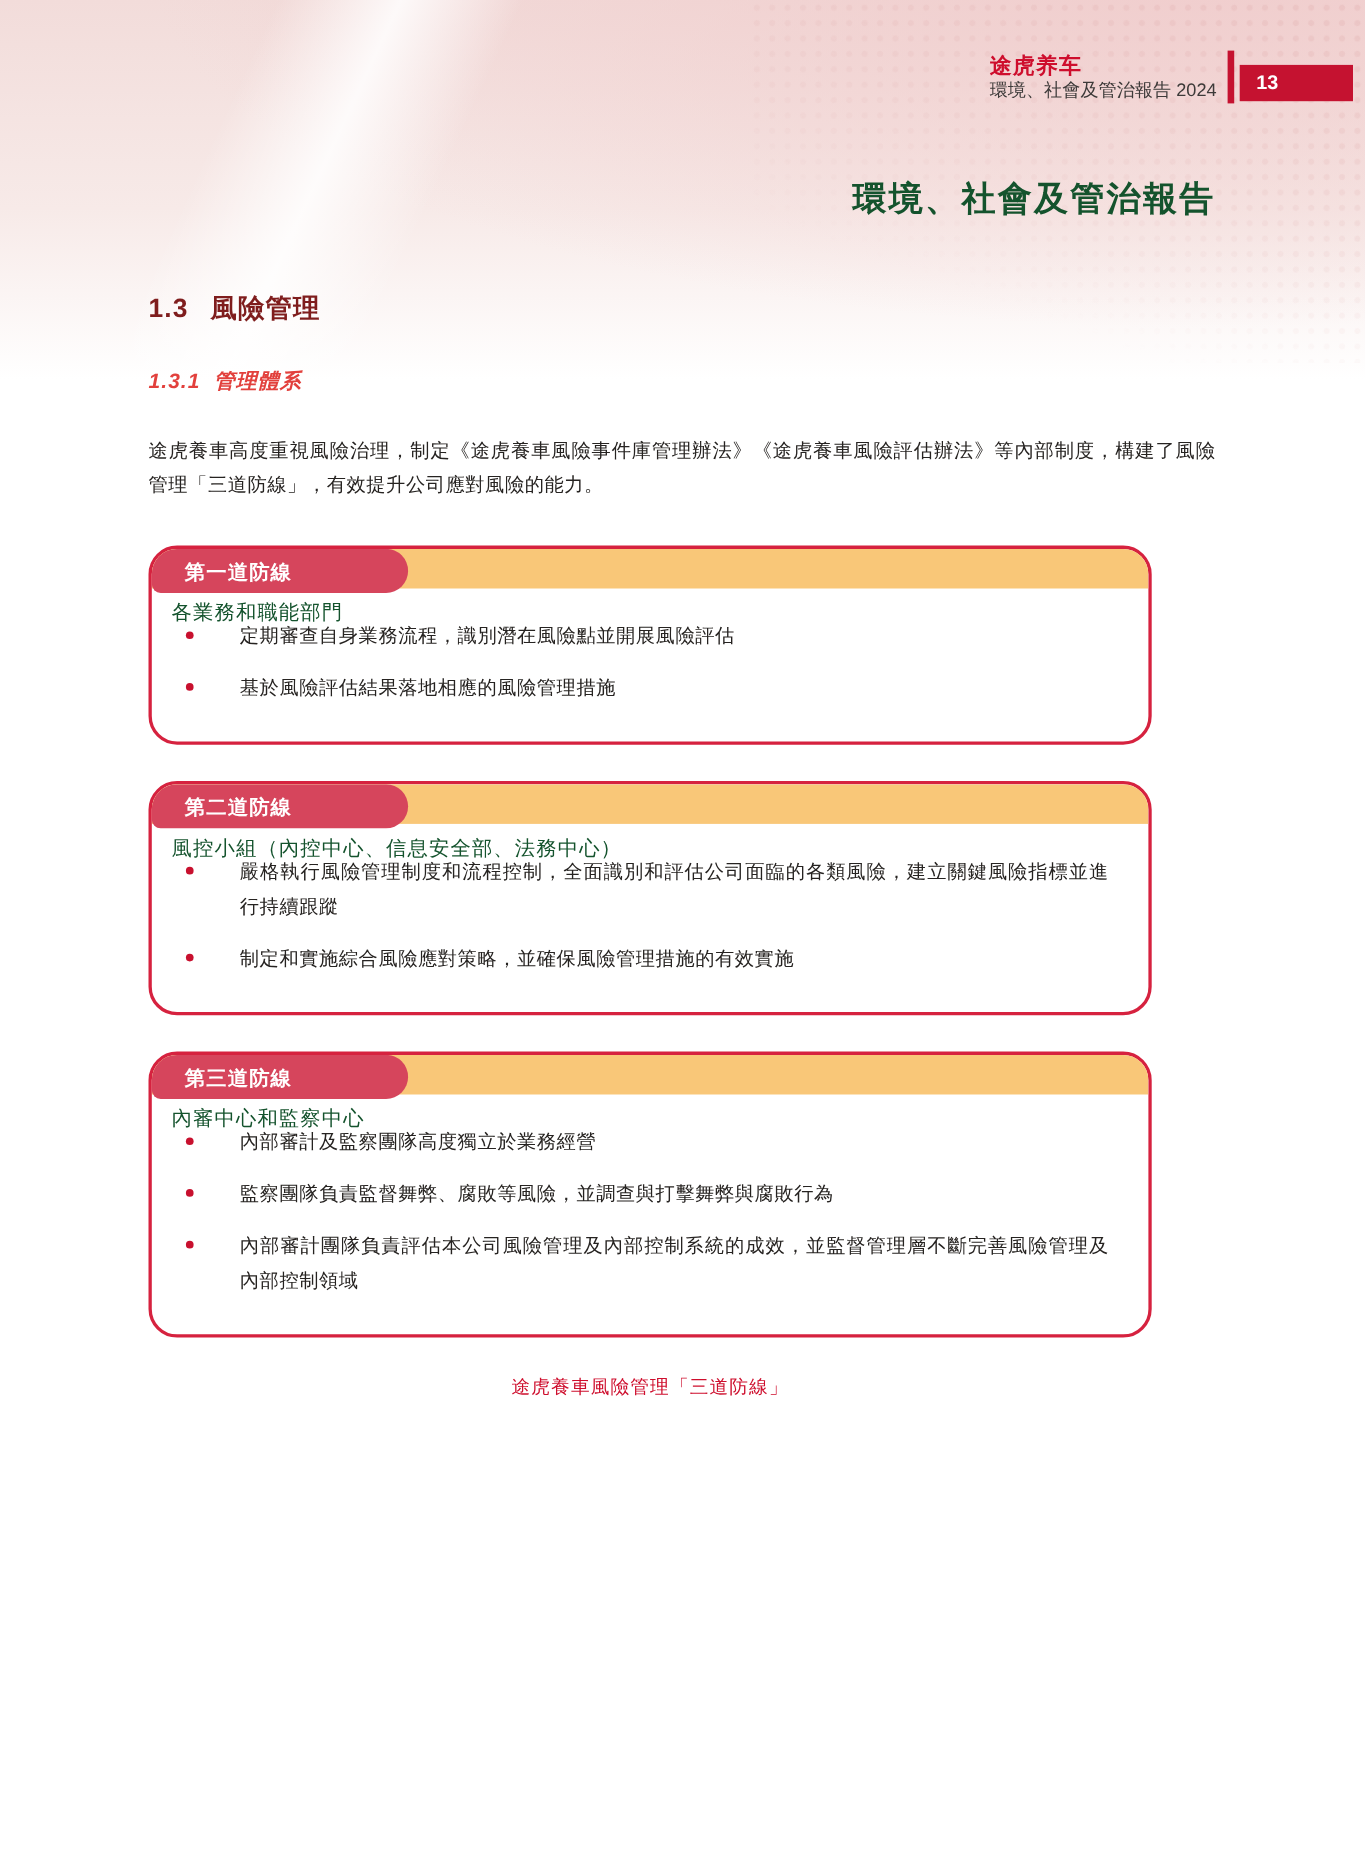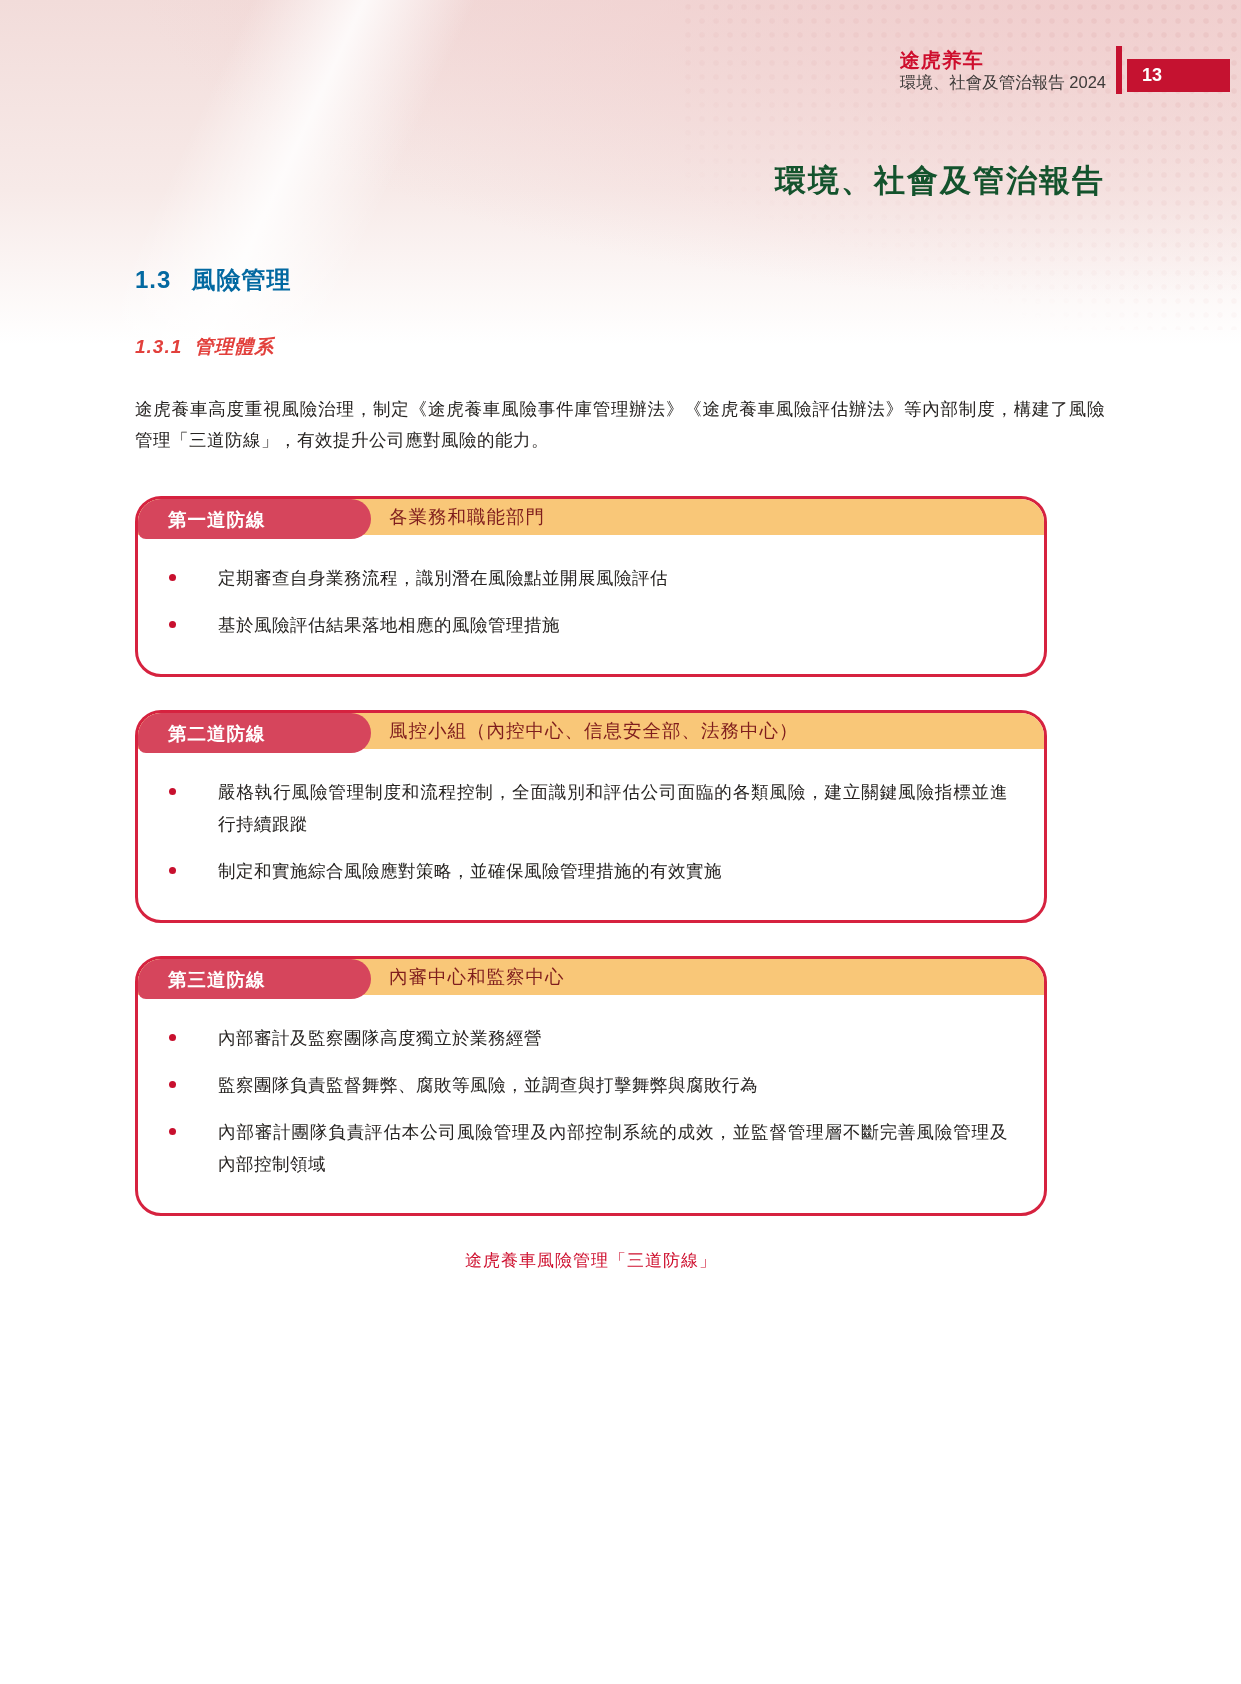--- a/index.html
+++ b/index.html
@@ -42,25 +42,25 @@
   .section-title .num { margin-right:20px; }
 
   .para { font-size:17.5px; line-height:31px; color:#262321; text-align:justify;
     letter-spacing:0.5px; margin-bottom:40px; }
 
   .subsection-title { font-size:19px; font-style:italic; margin-bottom:34px; letter-spacing:1px; }
   .subsection-title .num { margin-right:12px; }
 
   
   .box { width:912px; border-radius:26px; background:#fff; margin-bottom:33px; overflow:hidden; }
-  .box-header { display:flex; align-items:flex-start; height:36px; position:relative; }
+  .box-header { display:flex; align-items:flex-start; height:36px; position:relative;flex-direction:column; }
   .box-pill { width:233px; height:40px; border-radius:0 20px 20px 8px; color:#ffffff;
     font-size:18.5px; font-weight:bold; display:flex; align-items:center; padding-left:30px;
     flex:0 0 auto; letter-spacing:1px; }
-  .box-owner { margin-left:18px; font-size:18.5px; color:#7f1d1d; line-height:36px; letter-spacing:1px; }
+  .box-owner { margin-left:18px; font-size:18.5px; color:#14532d; line-height:36px; letter-spacing:1px; }
   .box-body { padding:12px 0 18px 0; list-style:none; }
   .box-body li { position:relative; padding-left:80px; padding-right:36px; margin:15px 0;
     font-size:17.5px; line-height:32px; color:#262321; text-align:justify; letter-spacing:0.5px; }
   .box-body li::before { content:''; position:absolute; left:31px; top:12px;
     width:7px; height:7px; border-radius:50%; }
 
   .caption { width:912px; text-align:center; font-size:17px; margin-top:4px; letter-spacing:1px; }
 </style>
 <style>.box-body li::before{background:#c8102e;}</style></head>
 <body>
@@ -76,21 +76,21 @@
       <div class="hdr-report">環境、社會及管治報告 2024</div>
     </div>
     <div class="hdr-bar" style="background: rgb(197, 18, 48);"></div>
     <div class="hdr-pagebox" style="background: rgb(197, 18, 48);">13</div>
   </div>
 
   <h1 class="doc-title" style="color: #14532d;">環境、社會及管治報告</h1>
 
   <div class="content">
 
-    <h2 class="section-title" style="color: #0369a1;"><span class="num">1.3</span><span>風險管理</span></h2>
+    <h2 class="section-title" style="color: #7f1d1d;"><span class="num">1.3</span><span>風險管理</span></h2>
 
 
     <h3 class="subsection-title" style="color: rgb(226, 64, 60);"><span class="num">1.3.1</span><span>管理體系</span></h3>
 
     <p class="para">途虎養車高度重視風險治理，制定《途虎養車風險事件庫管理辦法》《途虎養車風險評估辦法》等內部制度，構建了風險管理「三道防線」，有效提升公司應對風險的能力。</p>
 
     <div class="box" style="border: 3px solid rgb(214, 34, 63);">
       <div class="box-header" style="background: rgb(249, 199, 120);">
         <div class="box-pill" style="background: rgb(214, 69, 92);">第一道防線</div>
         <div class="box-owner">各業務和職能部門</div>

